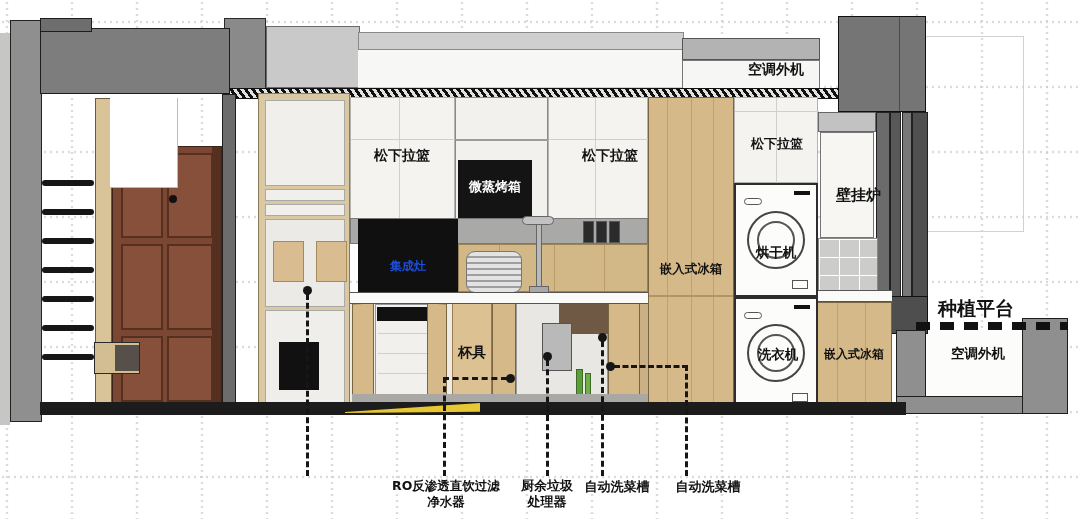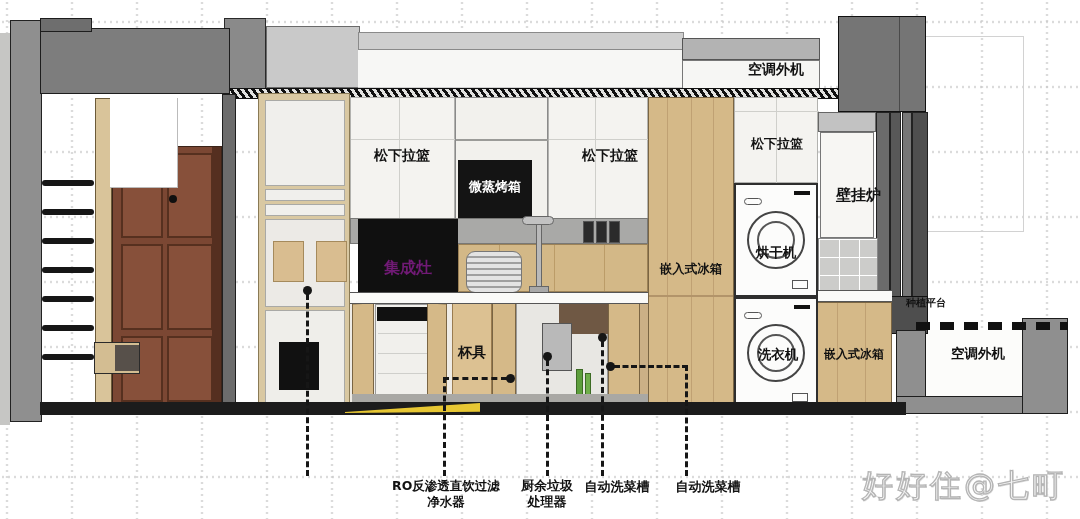--- a/index.html
+++ b/index.html
@@ -108,21 +108,21 @@
   <div class="abs" style="left:583px;top:221px;width:11px;height:22px;background:#2b2b2b;border:1px solid #555;"></div>
   <div class="abs" style="left:596px;top:221px;width:11px;height:22px;background:#2b2b2b;border:1px solid #555;"></div>
   <div class="abs" style="left:609px;top:221px;width:11px;height:22px;background:#2b2b2b;border:1px solid #555;"></div>
   <div class="abs" style="left:458px;top:244px;width:190px;height:48px;background:#d3b887;border:1px solid #9c8257;">
     <div class="grain" style="left:40px;background:#bb9c68;"></div>
     <div class="grain" style="left:95px;background:#bb9c68;"></div>
     <div class="grain" style="left:145px;background:#bb9c68;"></div>
   </div>
 
   <div class="abs" style="left:358px;top:219px;width:100px;height:79px;background:#101010;z-index:9;"></div>
-  <div class="lbl wlbl" style="left:366px;top:258px;width:84px;font-size:16px;color:#701a75;z-index:10;">集成灶</div>
+  <div class="lbl wlbl" style="left:366px;top:258px;width:84px;font-size:12px;color:#1d4ed8;z-index:10;">集成灶</div>
 
   <div class="abs" style="left:466px;top:251px;width:56px;height:42px;border:1px solid #777;border-radius:9px;background:repeating-linear-gradient(180deg,#e3e3e3 0 4px,#9f9f9f 4px 6px);z-index:10;"></div>
   <div class="abs" style="left:536px;top:222px;width:6px;height:70px;background:#b9b9b9;border:1px solid #666;z-index:10;"></div>
   <div class="abs" style="left:522px;top:216px;width:32px;height:9px;background:#c2c2c2;border:1px solid #666;border-radius:5px;z-index:10;"></div>
   <div class="abs" style="left:529px;top:286px;width:20px;height:8px;background:#a8a8a8;border:1px solid #666;z-index:10;"></div>
 
   <div class="abs" style="left:350px;top:292px;width:298px;height:12px;background:#fafaf8;border-top:1px solid #555;border-bottom:1px solid #555;z-index:11;"></div>
 
   <div class="abs" style="left:350px;top:303px;width:298px;height:100px;background:#efece6;z-index:8;"></div>
   <div class="abs" style="left:375px;top:304px;width:54px;height:92px;background:#f1f0ec;border:1px solid #999;z-index:9;">
@@ -193,21 +193,21 @@
 
   <div class="post" style="left:876px;width:12px;background:#6b6b6b;"></div>
   <div class="post" style="left:890px;width:9px;background:#585858;"></div>
   <div class="post" style="left:902px;width:8px;background:#777777;"></div>
   <div class="post" style="left:912px;width:14px;background:#4f4f4f;"></div>
   <div class="abs" style="left:876px;top:296px;width:52px;height:38px;background:#4e4e4e;border:1px solid #111;z-index:6;"></div>
 
   <div class="abs" style="left:924px;top:36px;width:100px;height:196px;border:1px solid #d2d2d2;z-index:2;"></div>
 
   <div class="abs" style="left:916px;top:322px;width:152px;height:8px;z-index:30;background:repeating-linear-gradient(90deg,#111 0 14px,transparent 14px 24px);"></div>
-  <div class="lbl" style="left:890px;top:296px;width:72px;font-size:10px;">种植平台</div>
+  <div class="lbl" style="left:938px;top:296px;width:72px;font-size:19px;">种植平台</div>
 
   <div class="abs" style="left:924px;top:330px;width:100px;height:68px;background:#fcfcfa;z-index:5;"></div>
   <div class="abs" style="left:896px;top:330px;width:30px;height:82px;background:#8f8f8f;border:1px solid #1d1d1d;z-index:6;"></div>
   <div class="abs" style="left:896px;top:396px;width:172px;height:18px;background:#8f8f8f;border:1px solid #1d1d1d;z-index:6;"></div>
   <div class="abs" style="left:1022px;top:318px;width:46px;height:96px;background:#8f8f8f;border:1px solid #1d1d1d;z-index:6;"></div>
   <div class="lbl" style="left:944px;top:345px;width:68px;font-size:13.5px;">空调外机</div>
 
   <div class="abs" style="left:40px;top:402px;width:866px;height:13px;background:#1c1c1c;z-index:13;"></div>
   <div class="abs" style="left:345px;top:402px;width:135px;height:11px;background:#e7c733;clip-path:polygon(0 92%,100% 8%,100% 88%,0 100%);z-index:14;"></div>
 
@@ -232,15 +232,14 @@
     <div>厨余垃圾</div>
     <div>处理器</div>
   </div>
   <div class="lbl" style="left:386px;top:478px;width:120px;font-size:12.5px;line-height:16px;">
     <div>RO反渗透直饮过滤</div>
     <div>净水器</div>
   </div>
   <div class="lbl" style="left:579px;top:478px;width:76px;font-size:13px;">自动洗菜槽</div>
   <div class="lbl" style="left:668px;top:478px;width:80px;font-size:13px;">自动洗菜槽</div>
 
-  <div id="watermark" style="left:862px;top:465px;">好好住@七町</div>
 
 </div>
 
 </body></html>

